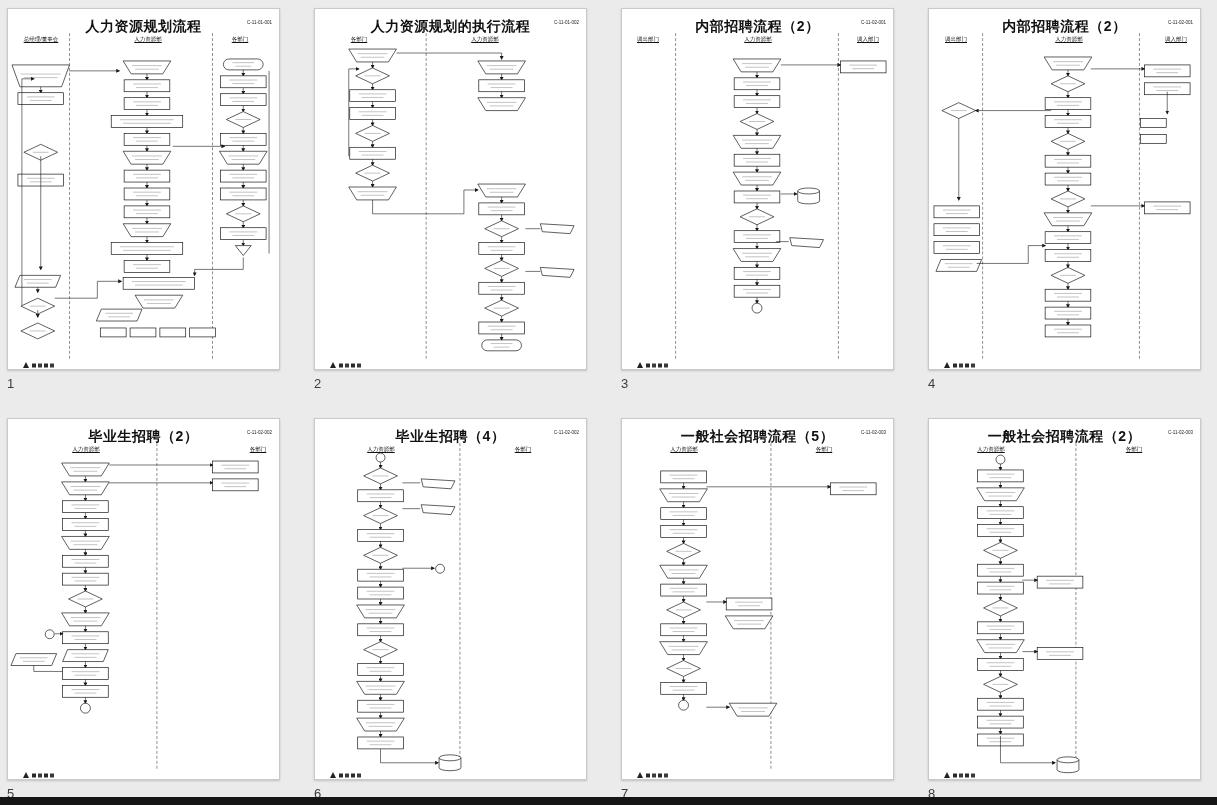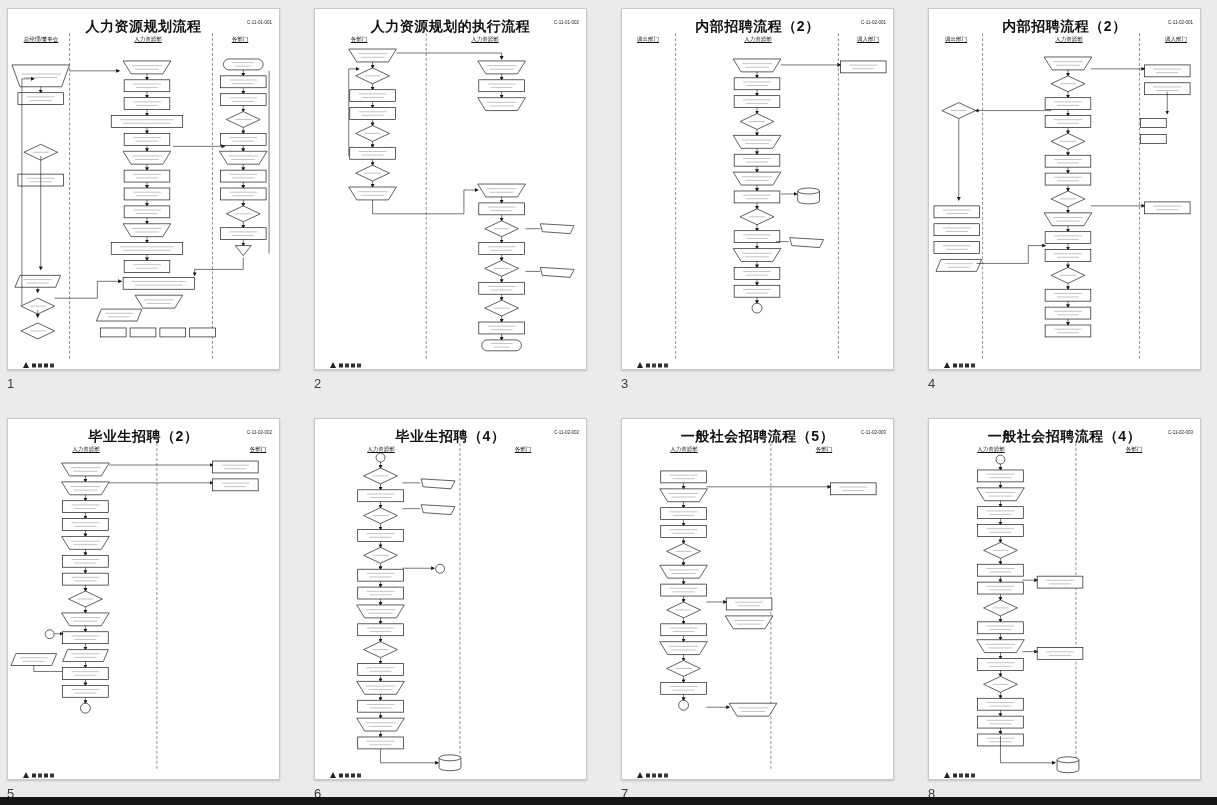--- a/index.html
+++ b/index.html
@@ -789,21 +789,21 @@
           <rect x="23" y="2.5" width="4" height="4" fill="#2a2a2a"></rect>
           <rect x="29" y="2.5" width="4" height="4" fill="#3a3a3a"></rect>
         </svg>
       </div>
     </div>
     <div class="pnum">7</div>
   </div>
 
   <div class="cell">
     <div class="page">
-      <div class="page-title">一般社会招聘流程（4）</div>
+      <div class="page-title">一般社会招聘流程（2）</div>
       <div class="page-code">C-11-02-003</div>
       <div class="lanes">
           <span class="lane" style="left: 62px;">人力资源部</span>
           <span class="lane" style="left: 205px;">各部门</span>
         </div>
       <svg class="flow" viewBox="0 0 273 362" xmlns="http://www.w3.org/2000/svg">
           <defs>
             <marker id="ar7" markerWidth="4" markerHeight="4" refX="3" refY="2" orient="auto" markerUnits="userSpaceOnUse">
               <path d="M0,0 L4,2 L0,4 z" fill="#1a1a1a"></path>
             </marker>

